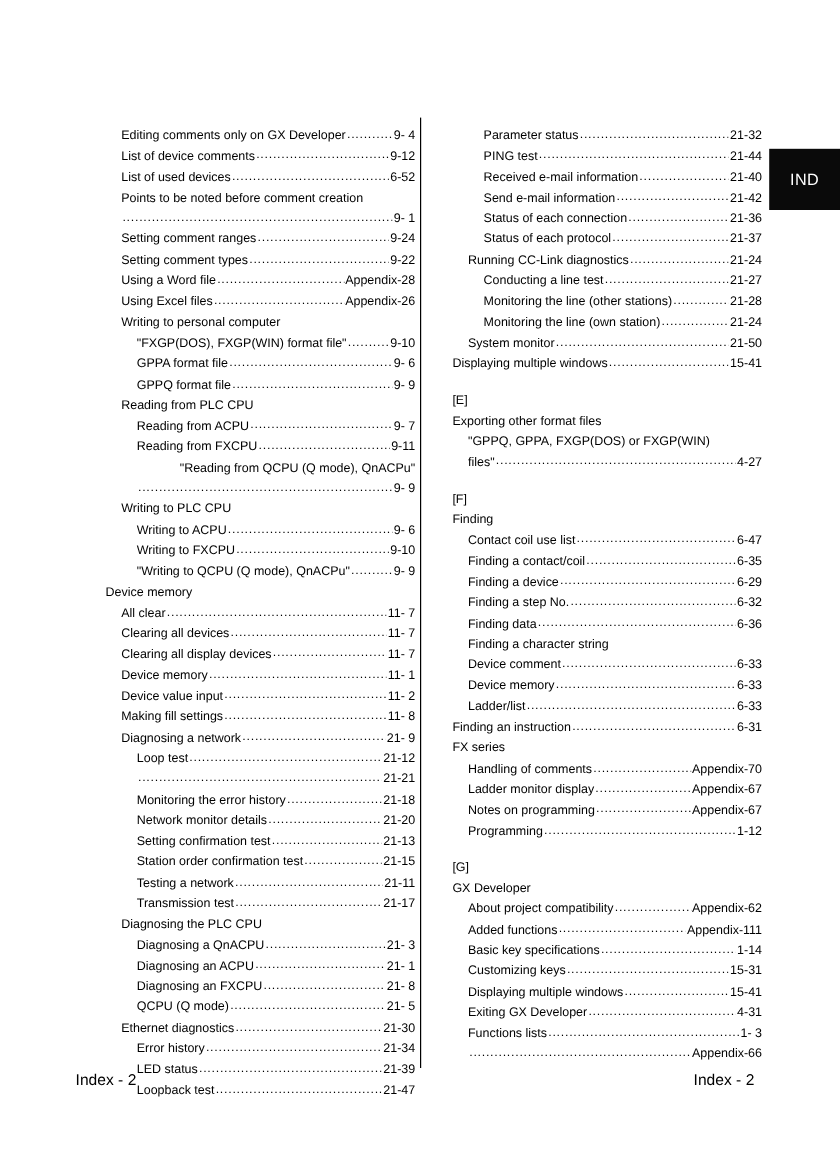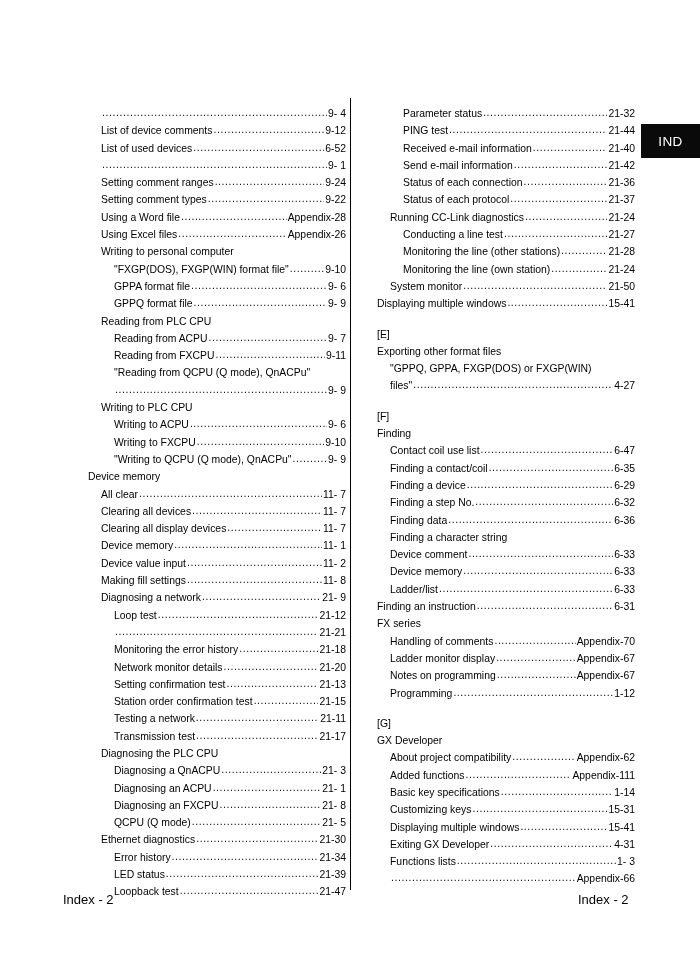--- a/index.html
+++ b/index.html
@@ -22,21 +22,21 @@
     inset: 0;
     background: #ffffff;
   }
 
   
   #ind-tab {
     position: absolute;
     left: 641px;
     top: 124px;
     width: 59px;
-    height: 34px;
+    height: 51px;
     background: #0a0a0a;
     color: #ffffff;
     font-size: 13.5px;
     letter-spacing: 0.4px;
     display: flex;
     align-items: center;
     justify-content: center;
   }
 
   
@@ -81,21 +81,21 @@
   }
   .entry .page {
     flex: 0 0 auto;
     text-align: right;
     white-space: pre;
   }
 
   
   .ind0 { padding-left: 0px; }
   .ind1 { padding-left: 13px; }
-  .ind2 { padding-left: 26px; }
+  .ind2 { padding-left: 26px; justify-content: flex-end; }
 
   
   .section-letter {
     font-size: 10.4px;
     line-height: 17.3px;
     padding-left: 0px;
   }
   .spacer { height: 13px; }
 
   
@@ -110,32 +110,36 @@
 <body>
 
 <div id="page">
 
   <div id="ind-tab">IND</div>
 
   <div id="column-divider"></div>
 
   <div class="column" id="left-column">
       <div class="entry ind1">
+        <span class="title">Editing comments only on GX Developer</span>
         <span class="leader">................................................................................................................</span>
         <span class="page">9- 4</span>
       </div>
       <div class="entry ind1">
         <span class="title">List of device comments</span>
         <span class="leader">................................................................................................................</span>
         <span class="page">9-12</span>
       </div>
       <div class="entry ind1">
         <span class="title">List of used devices</span>
         <span class="leader">................................................................................................................</span>
         <span class="page">6-52</span>
+      </div>
+      <div class="entry ind1 heading">
+        <span class="title">Points to be noted before comment creation</span>
       </div>
       <div class="entry ind1 cont">
         <span class="leader">................................................................................................................</span>
         <span class="page">9- 1</span>
       </div>
       <div class="entry ind1">
         <span class="title">Setting comment ranges</span>
         <span class="leader">................................................................................................................</span>
         <span class="page">9-24</span>
       </div>

